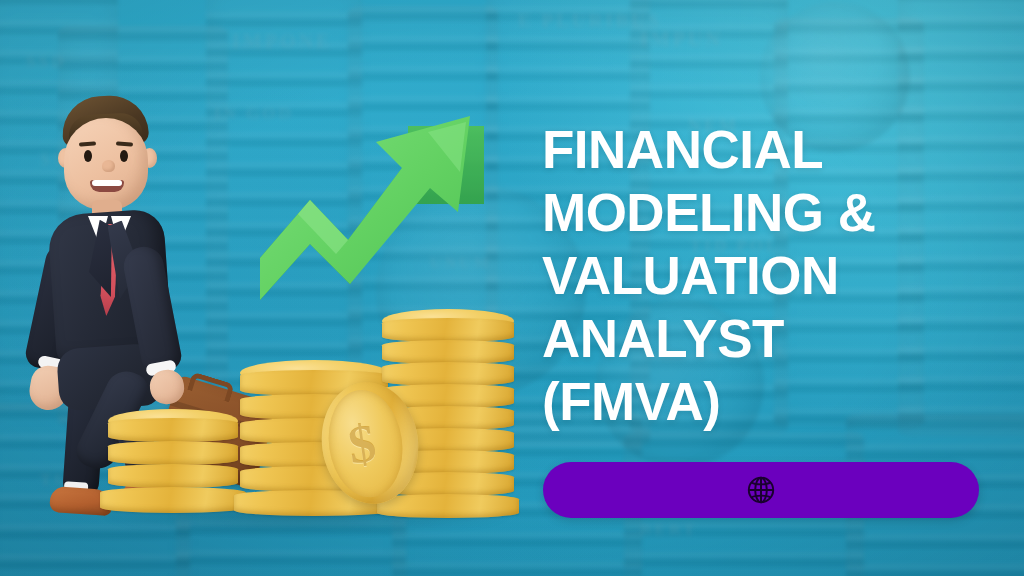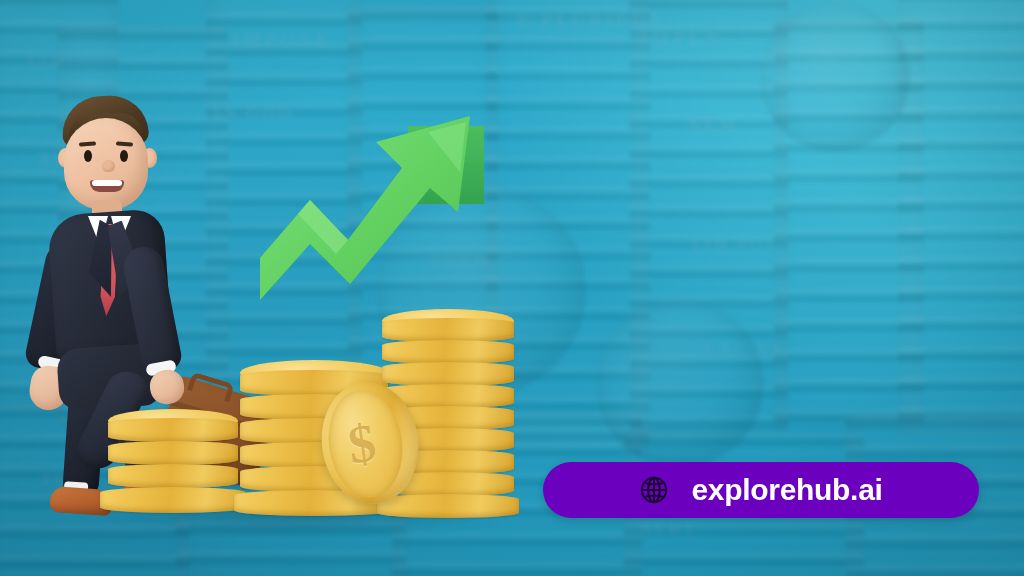--- a/index.html
+++ b/index.html
@@ -459,28 +459,32 @@
       <div class="coin" style="left:-5px; top:176px; width:142px; height:24px;"></div>
     </div>
 
     <div class="big-coin">
       <div class="rim"></div>
       <div class="face"></div>
       <div class="dollar">$</div>
     </div>
   </div>
 
+  <h1 class="headline">FINANCIAL
+MODELING &amp;
+VALUATION
+ANALYST
+(FMVA)</h1>
 
   <div class="url-pill">
     <svg class="globe-icon" viewBox="0 0 32 32">
       <g fill="none" stroke="#1A0030" stroke-width="2.1">
         <circle cx="16" cy="16" r="13"></circle>
         <ellipse cx="16" cy="16" rx="6.2" ry="13"></ellipse>
         <line x1="3" y1="16" x2="29" y2="16"></line>
         <path d="M6.2 8.2 C10 10.6, 22 10.6, 25.8 8.2"></path>
         <path d="M6.2 23.8 C10 21.4, 22 21.4, 25.8 23.8"></path>
         <line x1="16" y1="3" x2="16" y2="29"></line>
       </g>
     </svg>
-    <span class="url-text">explorehub.ai</span>
   </div>
 
 </div>
 
 </body></html>

